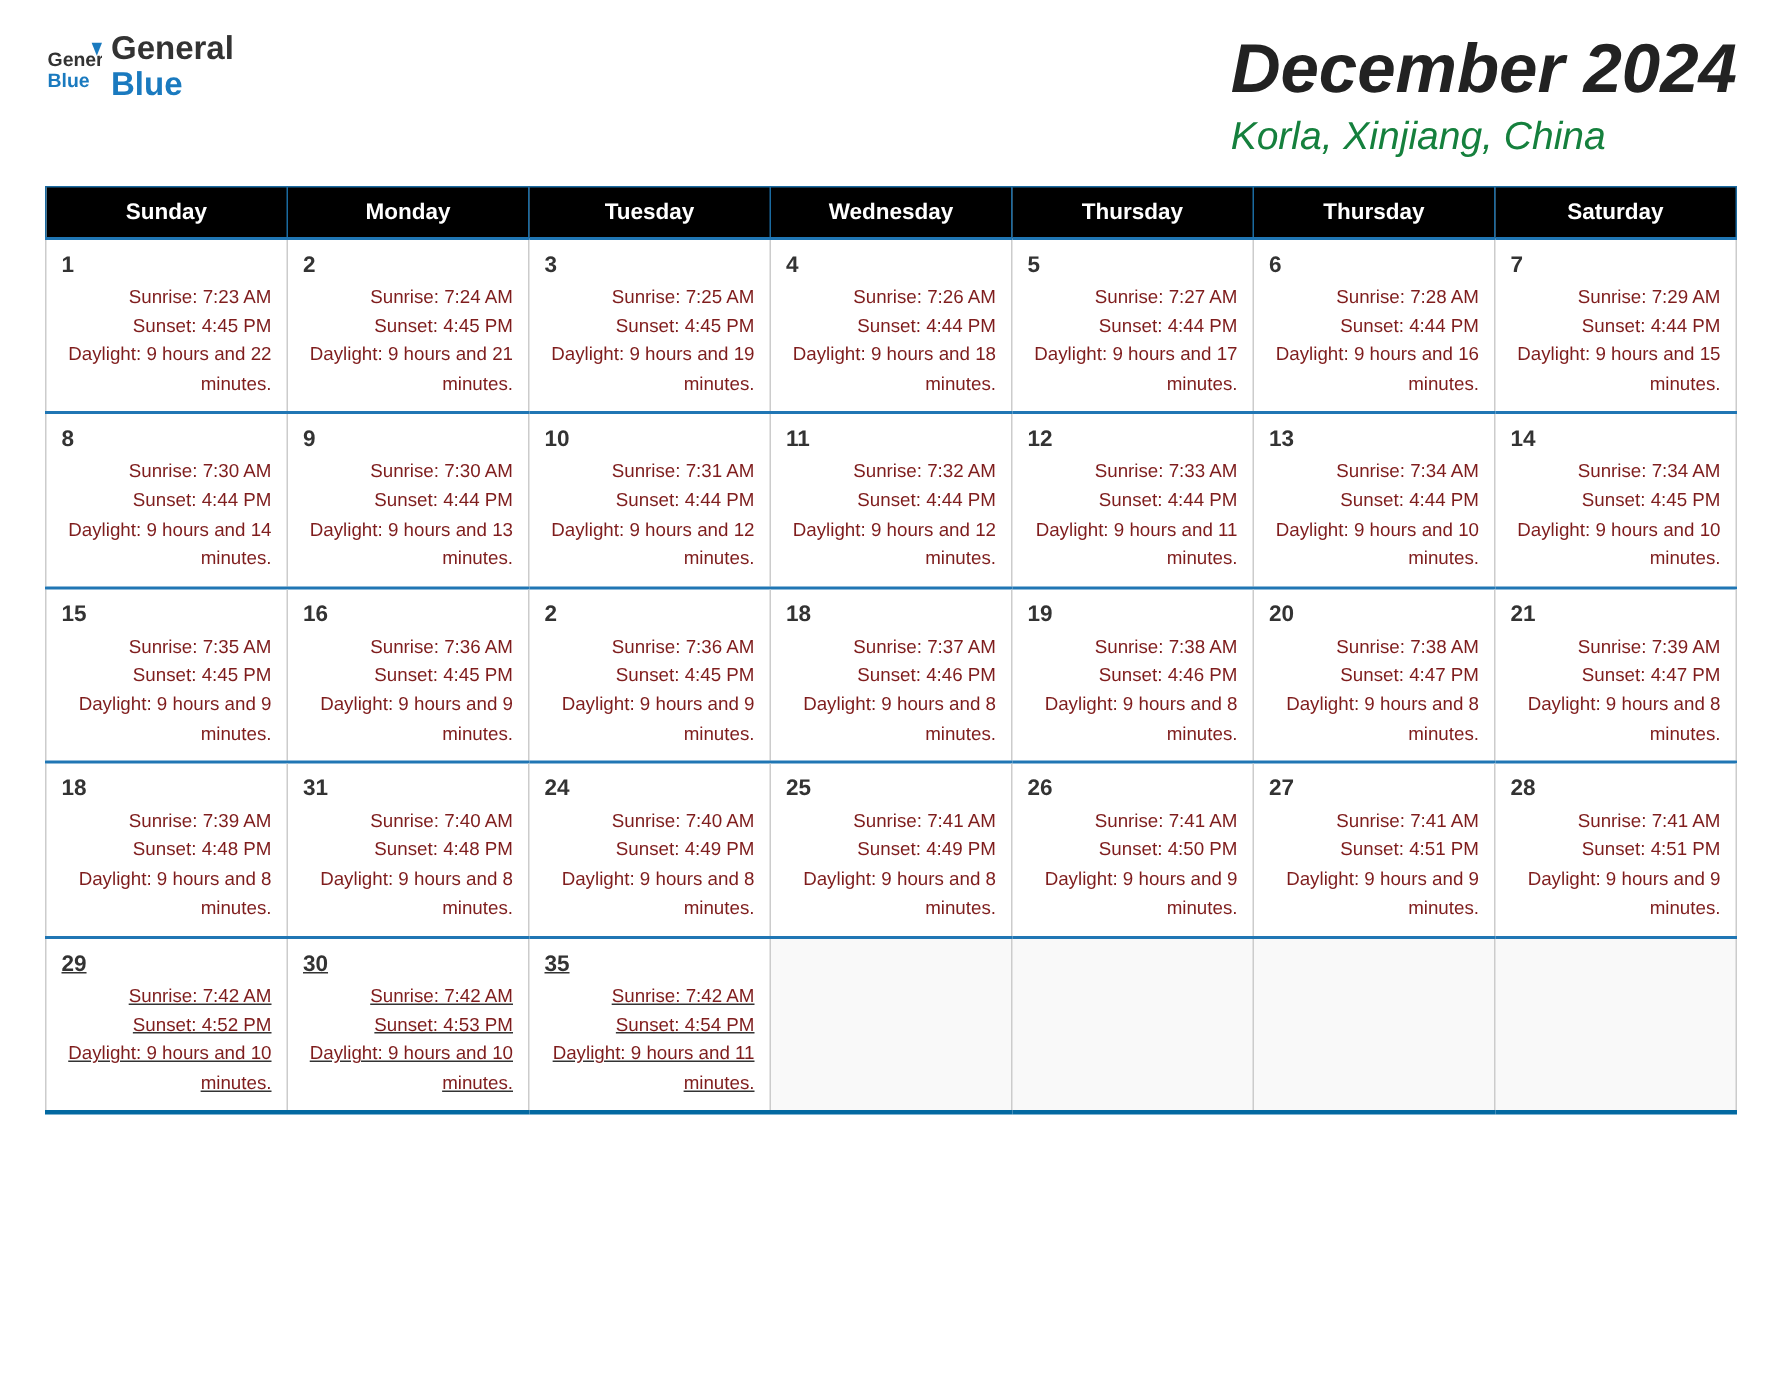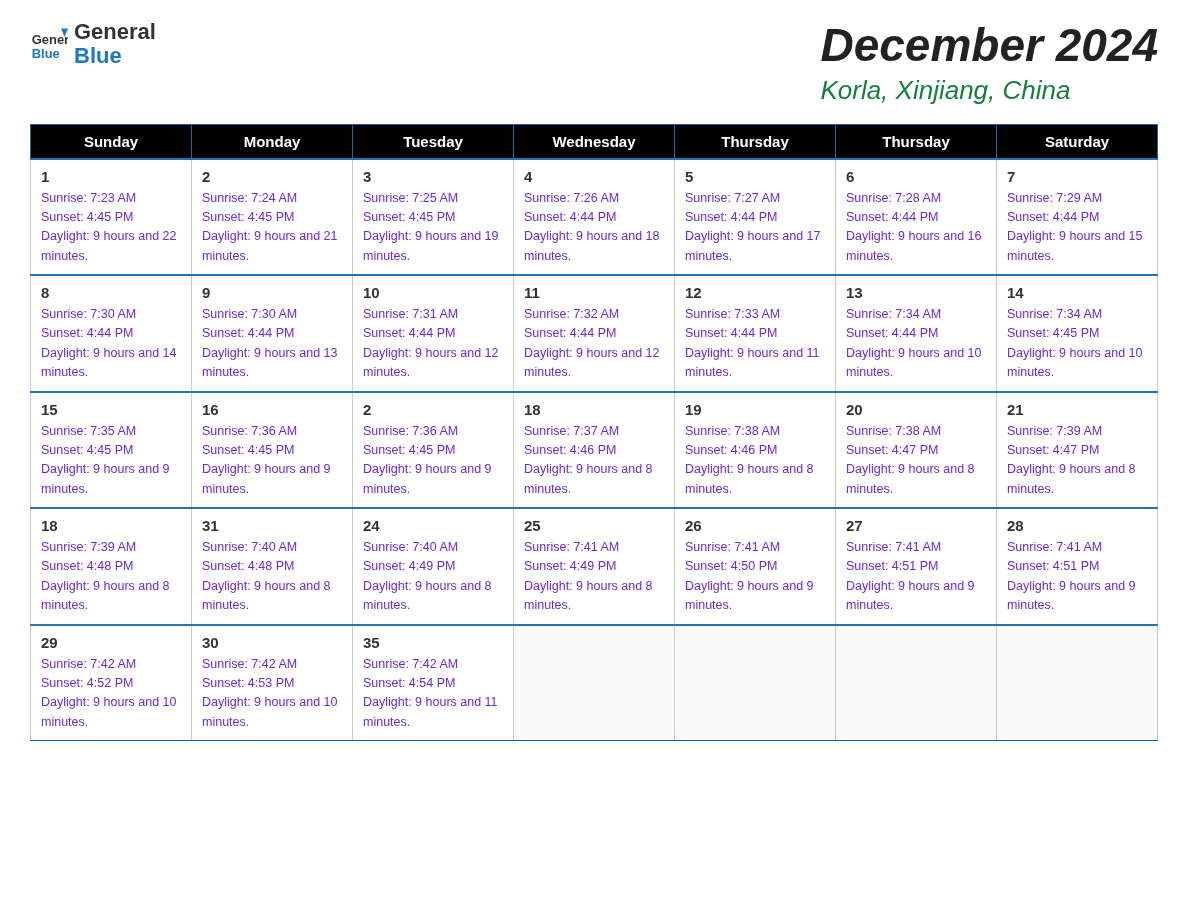--- a/index.html
+++ b/index.html
@@ -60,32 +60,34 @@
       border-top: 2px solid #2076b4;
       border-left: 1px solid #ccc;
       border-right: 1px solid #ccc;
       border-bottom: none;
       font-size: 13px;
       color: #333;
       height: 110px;
       background: #fff;
     }
     tbody tr:last-child td {
-      border-bottom: 1px solid #0369a1;
+      border-bottom: 3px solid #0369a1;
+      text-decoration: underline;
     }
     .day-number {
       font-size: 15px;
       font-weight: bold;
       margin-bottom: 4px;
       display: block;
     }
     .day-info {
       font-size: 12.5px;
       line-height: 1.55;
-      color: #6d28d9;
+      color: #7f1d1d;
+      text-align: right;
     }
     td.empty {
       background: #f9f9f9;
     }
   </style>
 </head>
 <body>
 
 <div class="header">
   <div class="logo">

